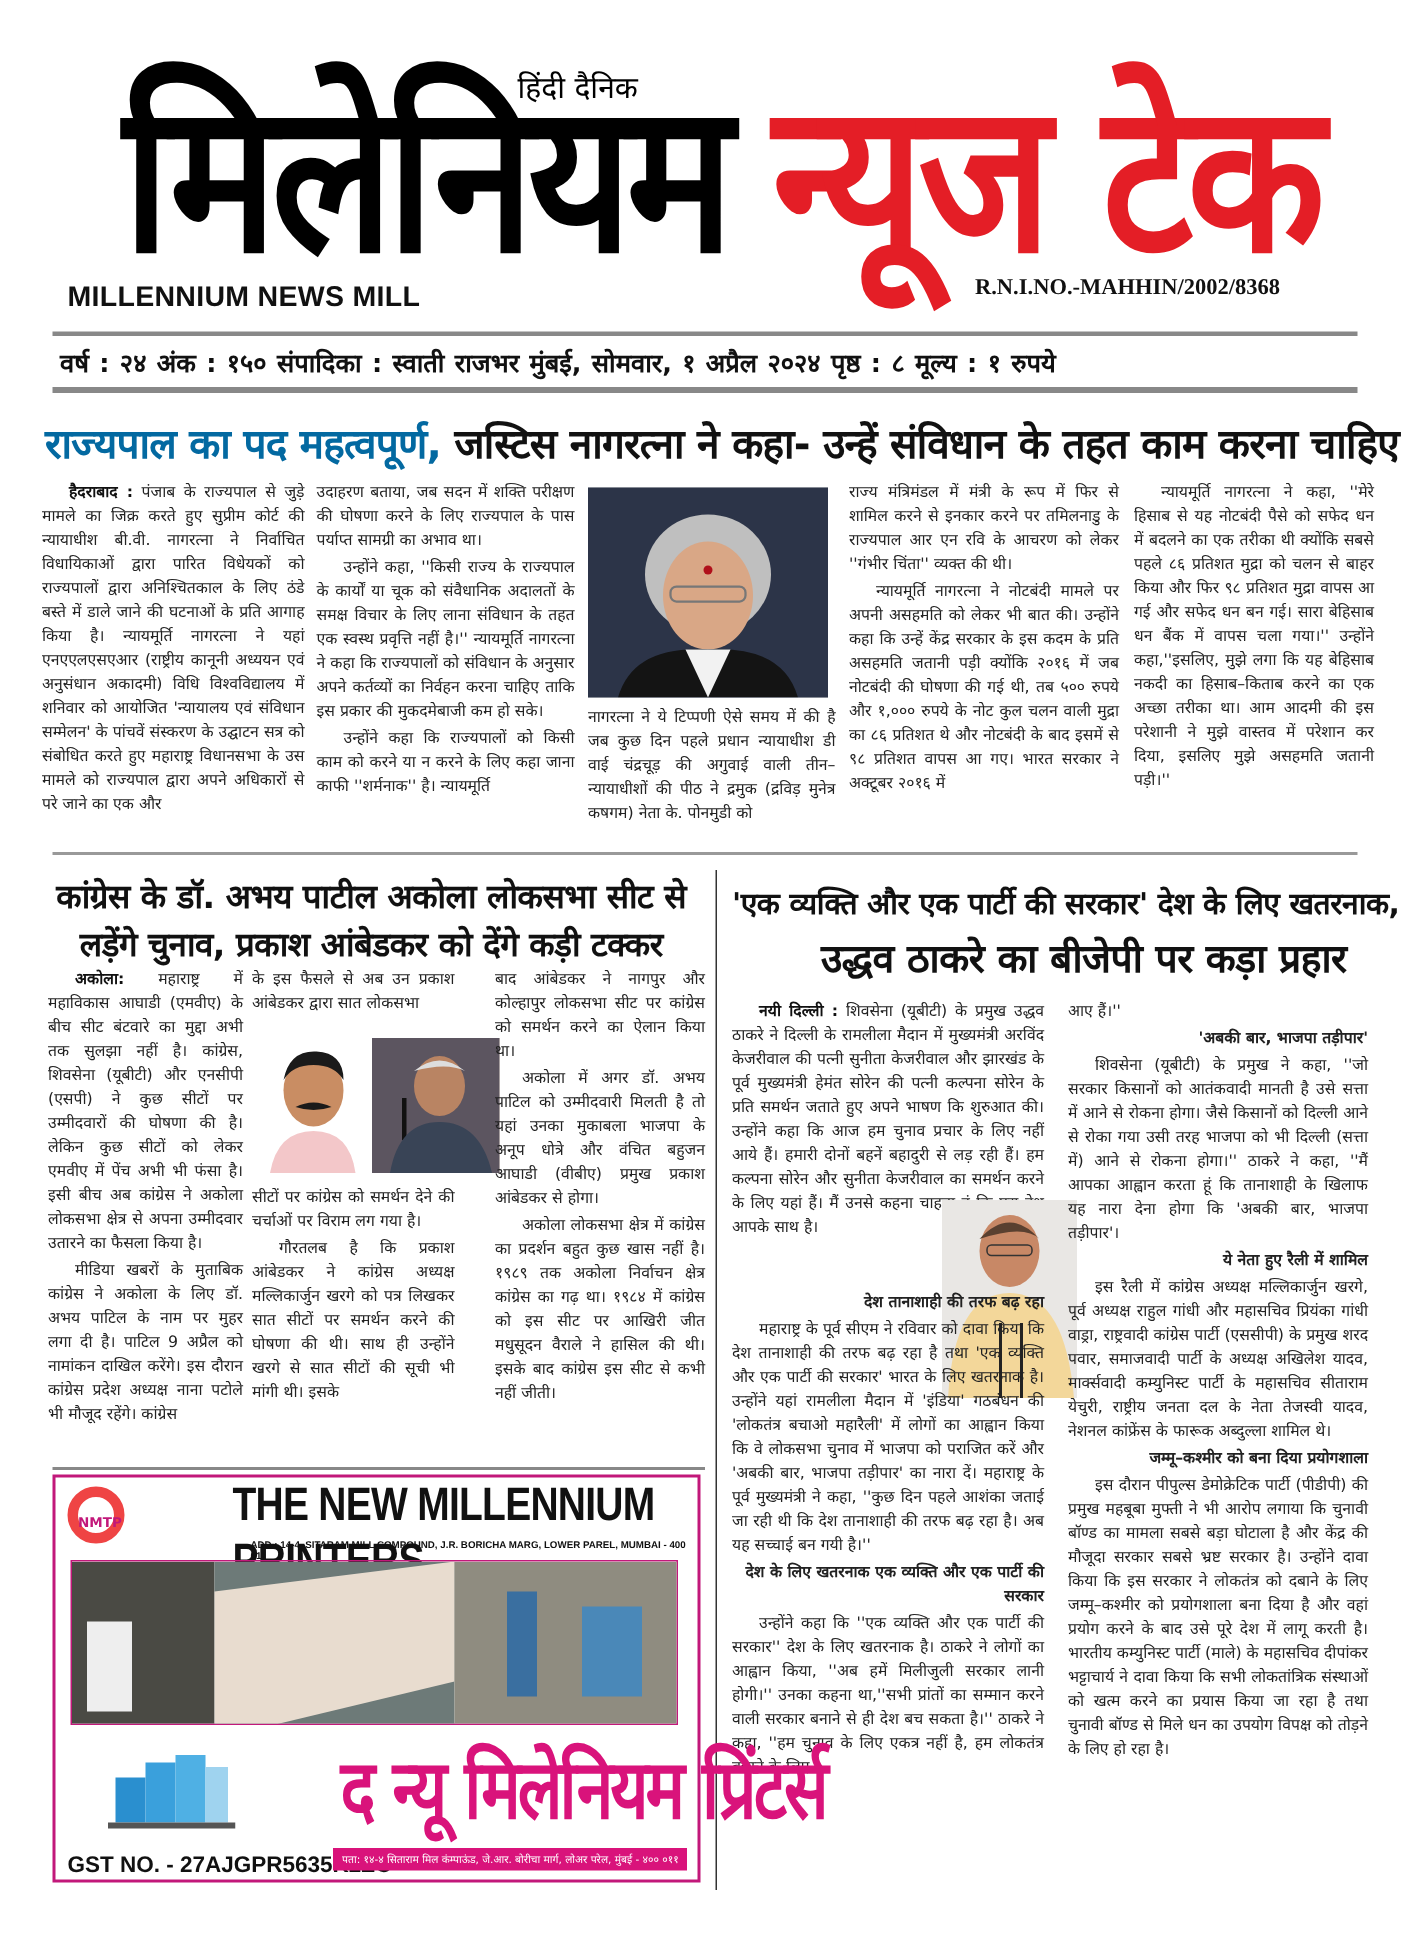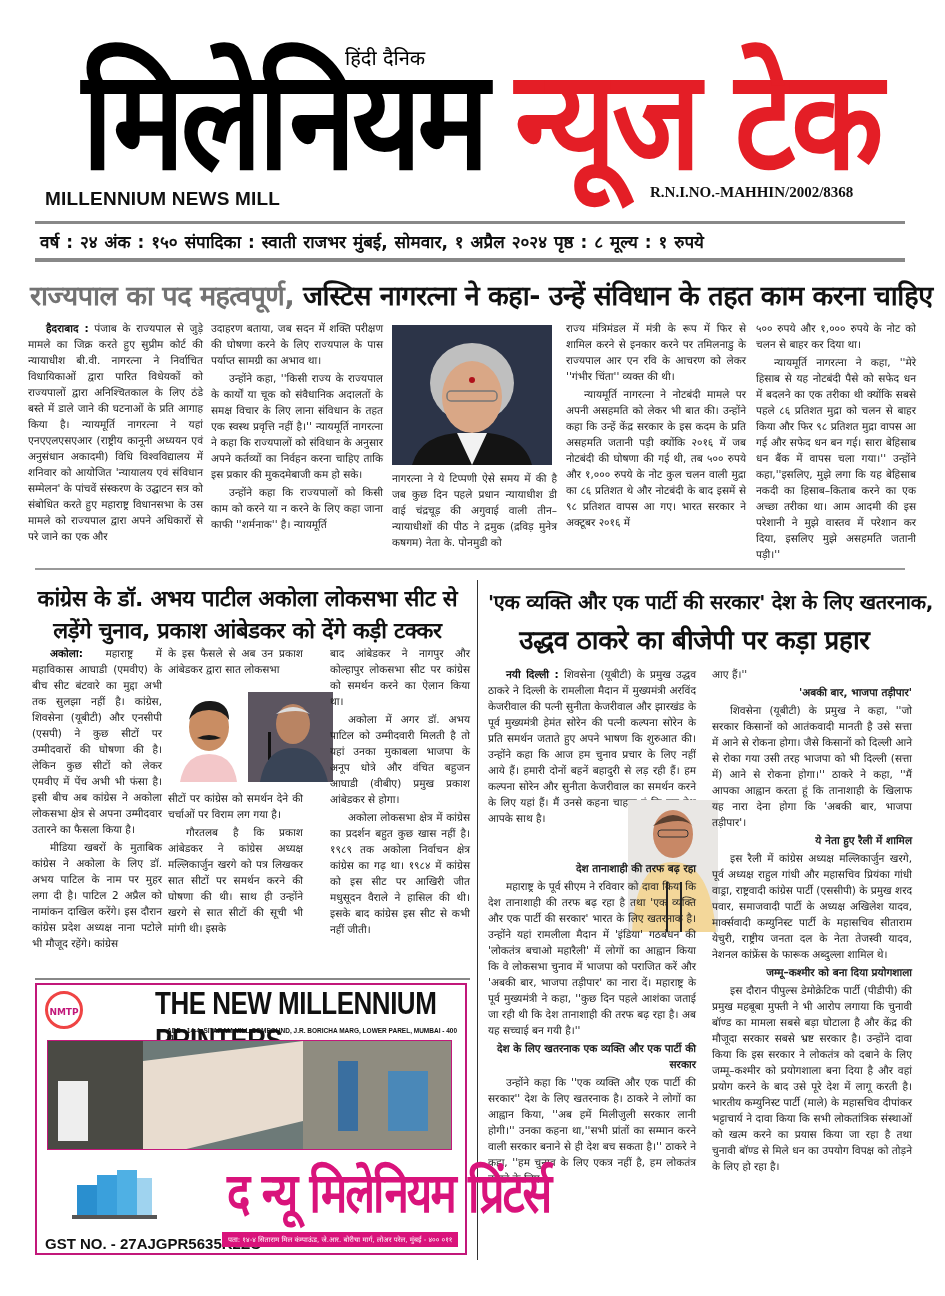--- a/index.html
+++ b/index.html
@@ -6,21 +6,21 @@
 body{width:945px;height:1296px;background:#fff;font-family:"DejaVu Sans","Liberation Sans",sans-serif;color:#111;position:relative;overflow:hidden}
 .abs{position:absolute}
 .logo-black{left:82px;top:52px;font-size:120px;font-weight:bold;color:#000;letter-spacing:-4px;line-height:1;white-space:nowrap;transform:scaleY(1.15);transform-origin:left top}
 .logo-red{left:515px;top:52px;font-size:120px;font-weight:bold;color:#e41e26;letter-spacing:-4px;line-height:1;white-space:nowrap;transform:scaleY(1.15);transform-origin:left top}
 .daily{left:345px;top:44px;font-size:20px;font-weight:normal;color:#000}
 .eng{left:45px;top:188px;font-size:19px;font-weight:bold;font-family:"Liberation Sans",sans-serif;letter-spacing:.2px}
 .rni{left:650px;top:184px;font-size:15px;font-weight:bold;font-family:Liberation Serif, serif}
 .rule{height:3px;background:#888}
 .dateline{left:40px;top:230px;font-size:17px;font-weight:bold;white-space:nowrap;font-family:"DejaVu Sans",sans-serif;word-spacing:1px}
 .h1{left:30px;top:276px;width:890px;font-size:27px;font-weight:bold;white-space:nowrap;letter-spacing:-0.5px}
-.h1 .pink{color:#737373}
+.h1 .pink{color:#0369a1}
 .col{font-size:10.5px;line-height:16px;text-align:justify;color:#222}
 .col p{text-indent:18px;margin-bottom:2px}
 .col b{color:#111}
 .col .sub{text-align:right;font-weight:bold;text-indent:0;margin:2px 0}
 .photo{background:#2b3345;overflow:hidden}
 .vline{width:1px;background:#333}
 .h2{font-size:22px;font-weight:bold;text-align:center;line-height:32px;letter-spacing:-0.3px}
 .ad{border:2px solid #c2187a;background:#fff}
 .ad-title{font-family:"Liberation Sans",sans-serif;font-weight:bold;font-size:26px;letter-spacing:-0.5px;transform:scaleY(1.2)}
 .ad-addr{font-size:6.5px;font-weight:bold;font-family:"Liberation Sans",sans-serif}
@@ -64,33 +64,32 @@
   </svg>
 </div>
 <div class="abs col" style="left:392px;top:470px;width:165px">
   <p style="text-indent:0">नागरत्ना ने ये टिप्पणी ऐसे समय में की है जब कुछ दिन पहले प्रधान न्यायाधीश डी वाई चंद्रचूड़ की अगुवाई वाली तीन–न्यायाधीशों की पीठ ने द्रमुक (द्रविड़ मुनेत्र कषगम) नेता के. पोनमुडी को</p>
 </div>
 <div class="abs col" style="left:566px;top:320px;width:180px">
   <p style="text-indent:0">राज्य मंत्रिमंडल में मंत्री के रूप में फिर से शामिल करने से इनकार करने पर तमिलनाडु के राज्यपाल आर एन रवि के आचरण को लेकर ''गंभीर चिंता'' व्यक्त की थी।</p>
   <p>न्यायमूर्ति नागरत्ना ने नोटबंदी मामले पर अपनी असहमति को लेकर भी बात की। उन्होंने कहा कि उन्हें केंद्र सरकार के इस कदम के प्रति असहमति जतानी पड़ी क्योंकि २०१६ में जब नोटबंदी की घोषणा की गई थी, तब ५०० रुपये और १,००० रुपये के नोट कुल चलन वाली मुद्रा का ८६ प्रतिशत थे और नोटबंदी के बाद इसमें से ९८ प्रतिशत वापस आ गए। भारत सरकार ने अक्टूबर २०१६ में</p>
 </div>
 <div class="abs col" style="left:756px;top:320px;width:160px">
-  <p style="text-indent:0">५०० रुपये और १,००० रुपये के नोट को चलन से बाहर कर दिया था।</p>
   <p>न्यायमूर्ति नागरत्ना ने कहा, ''मेरे हिसाब से यह नोटबंदी पैसे को सफेद धन में बदलने का एक तरीका थी क्योंकि सबसे पहले ८६ प्रतिशत मुद्रा को चलन से बाहर किया और फिर ९८ प्रतिशत मुद्रा वापस आ गई और सफेद धन बन गई। सारा बेहिसाब धन बैंक में वापस चला गया।'' उन्होंने कहा,''इसलिए, मुझे लगा कि यह बेहिसाब नकदी का हिसाब–किताब करने का एक अच्छा तरीका था। आम आदमी की इस परेशानी ने मुझे वास्तव में परेशान कर दिया, इसलिए मुझे असहमति जतानी पड़ी।''</p>
 </div>
 
 <div class="abs rule" style="left:35px;top:568px;width:870px;height:2px;background:#999"></div>
 
 <div class="abs h2" style="left:25px;top:583px;width:445px">
   <div>कांग्रेस के डॉ. अभय पाटील अकोला लोकसभा सीट से</div>
   <div>लड़ेंगे चुनाव, प्रकाश आंबेडकर को देंगे कड़ी टक्कर</div>
 </div>
 <div class="abs col" style="left:32px;top:645px;width:130px">
   <p><b>अकोला:</b> <span>महाराष्ट्र में महाविकास आघाडी (एमवीए) के बीच सीट बंटवारे का मुद्दा अभी तक सुलझा नहीं है। कांग्रेस, शिवसेना (यूबीटी) और एनसीपी (एसपी) ने कुछ सीटों पर उम्मीदवारों की घोषणा की है। लेकिन कुछ सीटों को लेकर एमवीए में पेंच अभी भी फंसा है। इसी बीच अब कांग्रेस ने अकोला लोकसभा क्षेत्र से अपना उम्मीदवार उतारने का फैसला किया है।</span></p>
-  <p>मीडिया खबरों के मुताबिक कांग्रेस ने अकोला के लिए डॉ. अभय पाटिल के नाम पर मुहर लगा दी है। पाटिल 2 अप्रैल को नामांकन दाखिल करेंगे। इस दौरान कांग्रेस प्रदेश अध्यक्ष नाना पटोले भी मौजूद रहेंगे। कांग्रेस</p>
+  <p>मीडिया खबरों के मुताबिक कांग्रेस ने अकोला के लिए डॉ. अभय पाटिल के नाम पर मुहर लगा दी है। पाटिल 9 अप्रैल को नामांकन दाखिल करेंगे। इस दौरान कांग्रेस प्रदेश अध्यक्ष नाना पटोले भी मौजूद रहेंगे। कांग्रेस</p>
 </div>
 <div class="abs col" style="left:168px;top:645px;width:135px">
   <p style="text-indent:0">के इस फैसले से अब उन प्रकाश आंबेडकर द्वारा सात लोकसभा</p>
 </div>
 <div class="abs photo" style="left:175px;top:692px;width:65px;height:90px;background:#fff">
   <svg width="65" height="90" viewBox="0 0 65 90">
     <ellipse cx="34" cy="35" rx="20" ry="24" fill="#c98d63"></ellipse>
     <path d="M14 28 Q18 8 36 9 Q54 10 54 28 Q48 18 34 18 Q20 18 14 28Z" fill="#1a1a1a"></path>
     <path d="M22 46 Q34 40 46 46 Q34 50 22 46Z" fill="#1a1a1a"></path>
     <path d="M5 90 Q10 62 34 62 Q58 62 62 90Z" fill="#f3c7c9"></path>
@@ -111,21 +110,21 @@
 </div>
 <div class="abs col" style="left:330px;top:645px;width:140px">
   <p style="text-indent:0">बाद आंबेडकर ने नागपुर और कोल्हापुर लोकसभा सीट पर कांग्रेस को समर्थन करने का ऐलान किया था।</p>
   <p>अकोला में अगर डॉ. अभय पाटिल को उम्मीदवारी मिलती है तो यहां उनका मुकाबला भाजपा के अनूप धोत्रे और वंचित बहुजन आघाडी (वीबीए) प्रमुख प्रकाश आंबेडकर से होगा।</p>
   <p>अकोला लोकसभा क्षेत्र में कांग्रेस का प्रदर्शन बहुत कुछ खास नहीं है। १९८९ तक अकोला निर्वाचन क्षेत्र कांग्रेस का गढ़ था। १९८४ में कांग्रेस को इस सीट पर आखिरी जीत मधुसूदन वैराले ने हासिल की थी। इसके बाद कांग्रेस इस सीट से कभी नहीं जीती।</p>
 </div>
 
 <div class="abs vline" style="left:477px;top:580px;height:680px"></div>
 
 <div class="abs h2" style="left:488px;top:586px;width:445px;font-size:20px">'एक व्यक्ति और एक पार्टी की सरकार' देश के लिए खतरनाक,</div>
-<div class="abs h2" style="left:472px;top:624px;width:445px;font-size:26px">उद्धव ठाकरे का बीजेपी पर कड़ा प्रहार</div>
+<div class="abs h2" style="left:500px;top:624px;width:445px;font-size:26px">उद्धव ठाकरे का बीजेपी पर कड़ा प्रहार</div>
 
 <div class="abs col" style="left:488px;top:666px;width:208px">
   <p><b>नयी दिल्ली :</b> <span>शिवसेना (यूबीटी) के प्रमुख उद्धव ठाकरे ने दिल्ली के रामलीला मैदान में मुख्यमंत्री अरविंद केजरीवाल की पत्नी सुनीता केजरीवाल और झारखंड के पूर्व मुख्यमंत्री हेमंत सोरेन की पत्नी कल्पना सोरेन के प्रति समर्थन जताते हुए अपने भाषण कि शुरुआत की। उन्होंने कहा कि आज हम चुनाव प्रचार के लिए नहीं आये हैं। हमारी दोनों बहनें बहादुरी से लड़ रही हैं। हम कल्पना सोरेन और सुनीता केजरीवाल का समर्थन करने के लिए यहां हैं। मैं उनसे कहना चाहता हूं कि पूरा देश आपके साथ है।</span></p>
 </div>
 <div class="abs photo" style="left:628px;top:800px;width:90px;height:132px;background:#eee">
   <svg width="90" height="132" viewBox="0 0 90 132">
     <rect width="90" height="132" fill="#e9e7e4"></rect>
     <ellipse cx="45" cy="34" rx="20" ry="24" fill="#c88866"></ellipse>
     <path d="M25 26 Q45 4 65 26 Q55 16 25 26Z" fill="#5a4030"></path>
     <rect x="30" y="30" width="30" height="7" rx="3" fill="none" stroke="#333"></rect>
@@ -145,21 +144,21 @@
   <div class="sub">'अबकी बार, भाजपा तड़ीपार'</div>
   <p>शिवसेना (यूबीटी) के प्रमुख ने कहा, ''जो सरकार किसानों को आतंकवादी मानती है उसे सत्ता में आने से रोकना होगा। जैसे किसानों को दिल्ली आने से रोका गया उसी तरह भाजपा को भी दिल्ली (सत्ता में) आने से रोकना होगा।'' ठाकरे ने कहा, ''मैं आपका आह्वान करता हूं कि तानाशाही के खिलाफ यह नारा देना होगा कि 'अबकी बार, भाजपा तड़ीपार'।</p>
   <div class="sub">ये नेता हुए रैली में शामिल</div>
   <p>इस रैली में कांग्रेस अध्यक्ष मल्लिकार्जुन खरगे, पूर्व अध्यक्ष राहुल गांधी और महासचिव प्रियंका गांधी वाड्रा, राष्ट्रवादी कांग्रेस पार्टी (एससीपी) के प्रमुख शरद पवार, समाजवादी पार्टी के अध्यक्ष अखिलेश यादव, मार्क्सवादी कम्युनिस्ट पार्टी के महासचिव सीताराम येचुरी, राष्ट्रीय जनता दल के नेता तेजस्वी यादव, नेशनल कांफ्रेंस के फारूक अब्दुल्ला शामिल थे।</p>
   <div class="sub">जम्मू–कश्मीर को बना दिया प्रयोगशाला</div>
   <p>इस दौरान पीपुल्स डेमोक्रेटिक पार्टी (पीडीपी) की प्रमुख महबूबा मुफ्ती ने भी आरोप लगाया कि चुनावी बॉण्ड का मामला सबसे बड़ा घोटाला है और केंद्र की मौजूदा सरकार सबसे भ्रष्ट सरकार है। उन्होंने दावा किया कि इस सरकार ने लोकतंत्र को दबाने के लिए जम्मू–कश्मीर को प्रयोगशाला बना दिया है और वहां प्रयोग करने के बाद उसे पूरे देश में लागू करती है। भारतीय कम्युनिस्ट पार्टी (माले) के महासचिव दीपांकर भट्टाचार्य ने दावा किया कि सभी लोकतांत्रिक संस्थाओं को खत्म करने का प्रयास किया जा रहा है तथा चुनावी बॉण्ड से मिले धन का उपयोग विपक्ष को तोड़ने के लिए हो रहा है।</p>
 </div>
 
 <div class="abs rule" style="left:35px;top:978px;width:435px;height:2px"></div>
 <div class="abs ad" style="left:35px;top:983px;width:432px;height:272px">
-  <div class="abs" style="left:8px;top:6px;width:38px;height:38px;border:3px solid #ef4444;border-radius:50%;color:#c2187a;font-size:9px;font-weight:bold;text-align:center;line-height:36px">NMTP</div>
+  <div class="abs" style="left:8px;top:6px;width:38px;height:38px;border:7px solid #ef4444;border-radius:50%;color:#c2187a;font-size:9px;font-weight:bold;text-align:center;line-height:36px">NMTP</div>
   <div class="abs ad-title" style="left:118px;top:6px">THE NEW MILLENNIUM PRINTERS</div>
   <div class="abs ad-addr" style="left:130px;top:42px">ADD : 14-4, SITARAM MILL COMPOUND, J.R. BORICHA MARG, LOWER PAREL, MUMBAI - 400 011</div>
   <div class="abs" style="left:10px;top:55px;width:405px;height:110px;border:1px solid #c2187a;overflow:hidden">
     <svg width="405" height="110" viewBox="0 0 405 110">
       <rect width="95" height="110" fill="#4a4a44"></rect>
       <rect x="10" y="40" width="30" height="60" fill="#eee"></rect>
       <rect x="95" width="160" height="110" fill="#6d7a78"></rect>
       <path d="M95 20 L255 0 L255 80 L130 110 L95 110 Z" fill="#e8dccf"></path>
       <rect x="255" width="150" height="110" fill="#8f8c80"></rect>
       <rect x="290" y="20" width="20" height="70" fill="#3a6fa0"></rect>

